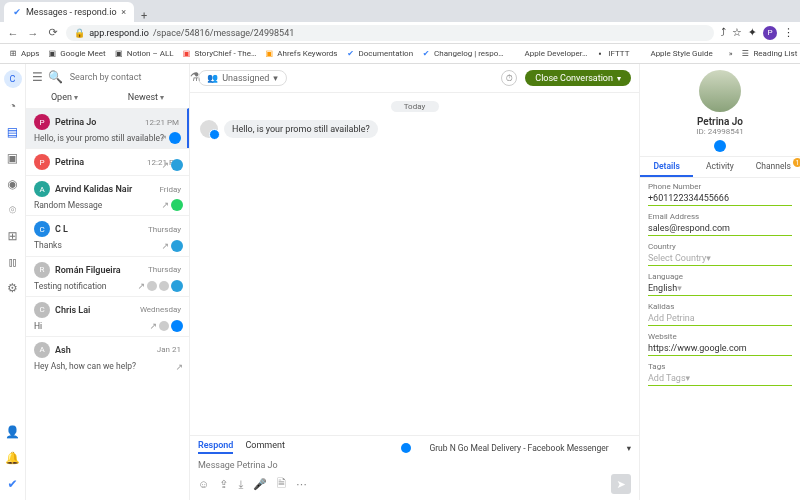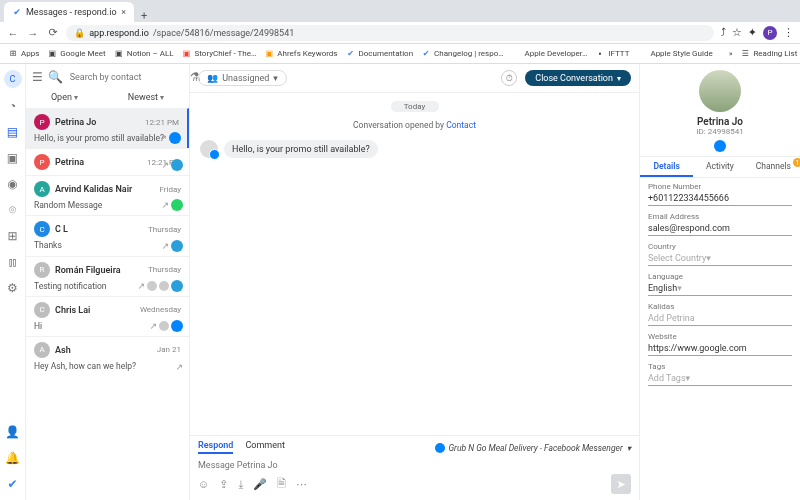--- a/index.html
+++ b/index.html
@@ -48,39 +48,39 @@
   .conv .snip { font-size:8.5px; color:#555; margin-top:3px; line-height:1.2; }
   .conv .chs { position:absolute; right:6px; bottom:4px; display:flex; gap:2px; align-items:center;}
   .conv .chs .arr { color:#999; font-size:9px;}
   .ch { width:12px;height:12px;border-radius:50%; display:flex;align-items:center;justify-content:center; font-size:7px; color:#fff;}
   .ch.tg{background:#29a0dc;} .ch.wa{background:#25d366;} .ch.fb{background:#0084ff;}
 
   .convpane { flex:1; display:flex; flex-direction:column; border-right:1px solid #eee; min-width:0;}
   .conv-top { display:flex; align-items:center; padding:6px 8px; gap:8px; border-bottom:1px solid #eee;}
   .assign { border:1px solid #ddd; border-radius:12px; padding:2px 8px; font-size:9px; color:#666; display:flex; align-items:center; gap:4px;}
   .assign::before{content:"👥"; font-size:9px;}
-  .closebtn { background:#0c4a6e; color:#fff; border-radius:12px; padding:3px 10px; font-size:9px; display:flex; align-items:center; gap:4px;}
+  .closebtn { background:#4d7c0f; color:#fff; border-radius:12px; padding:3px 10px; font-size:9px; display:flex; align-items:center; gap:4px;}
   .closebtn::after{content:" ▾"; font-size:8px;}
   .conv-top .sp { flex:1; }
   .timer { width:16px;height:16px; border:1px solid #ccc; border-radius:50%; display:flex;align-items:center;justify-content:center; font-size:9px; color:#777;}
 
   .msgs { flex:1; padding:8px 10px; overflow:hidden; }
   .date-chip { margin:0 auto 8px; width:48px; text-align:center; font-size:8px; color:#666; background:#eef0f2; border-radius:8px; padding:1px 0;}
   .sys { text-align:center; font-size:8.5px; color:#666; margin-bottom:10px; }
   .sys a { color:#2563eb; text-decoration:none;}
   .msg-row { display:flex; gap:6px; align-items:flex-start;}
   .msg-av { width:18px;height:18px;border-radius:50%; background:#ddd; position:relative;}
   .msg-av::after { content:""; position:absolute; right:-2px; bottom:-2px; width:9px;height:9px;border-radius:50%; background:#0084ff; border:1px solid #fff;}
   .bubble { background:#eef0f2; border-radius:10px; padding:4px 8px; font-size:9px; }
 
   .composer { border-top:1px solid #eee; padding:4px 8px 6px; }
   .comp-tabs { display:flex; gap:12px; font-size:9px; margin-bottom:2px;}
   .comp-tabs .t { padding-bottom:2px; }
   .comp-tabs .t.active { color:#2563eb; border-bottom:2px solid #2563eb; font-weight:600;}
-  .comp-src { font-size:8.5px; color:#444; display:flex; align-items:center; gap:4px; margin-left:auto;font-style:italic;}
+  .comp-src { font-size:8.5px; color:#444; display:flex; align-items:center; gap:18px; margin-left:auto;}
   .comp-src .fb { width:10px;height:10px;border-radius:50%;background:#0084ff;}
   .comp-row1 { display:flex; align-items:center;}
   .comp-in { width:100%; border:none; outline:none; font-size:9px; color:#888; padding:4px 0;}
   .comp-tools { display:flex; gap:10px; align-items:center; color:#888; font-size:11px;}
   .comp-tools .send { margin-left:auto; width:20px;height:20px; background:#d7d9dc; border-radius:3px; display:flex;align-items:center;justify-content:center; color:#fff;}
 
   .details { width:160px; display:flex; flex-direction:column; overflow:hidden;}
   .prof { display:flex; flex-direction:column; align-items:center; padding:6px 0 4px; border-bottom:1px solid #eee;}
   .prof .pic { width:42px;height:42px;border-radius:50%; background:linear-gradient(#cfd8c0,#8aa27a); }
   .prof .nm { font-size:10px; font-weight:600; margin-top:4px;}
@@ -299,23 +299,20 @@
       <div class="assign">
         <span>Unassigned</span>
           <span style="margin-left:auto">▾</span>
       </div>
       <div class="sp"></div>
       <div class="timer">⏱</div>
       <div class="closebtn">Close Conversation</div>
     </div>
     <div class="msgs">
       <div class="date-chip">Today</div>
-      <div class="sys">
-        <span>Conversation opened by </span><a href="#">Contact</a>
-      </div>
       <div class="msg-row">
         <div class="msg-av"></div>
         <div class="bubble">Hello, is your promo still available?</div>
       </div>
     </div>
     <div class="composer">
       <div class="comp-row1">
         <div class="comp-tabs">
           <span class="t active">Respond</span>
           <span class="t">Comment</span>

